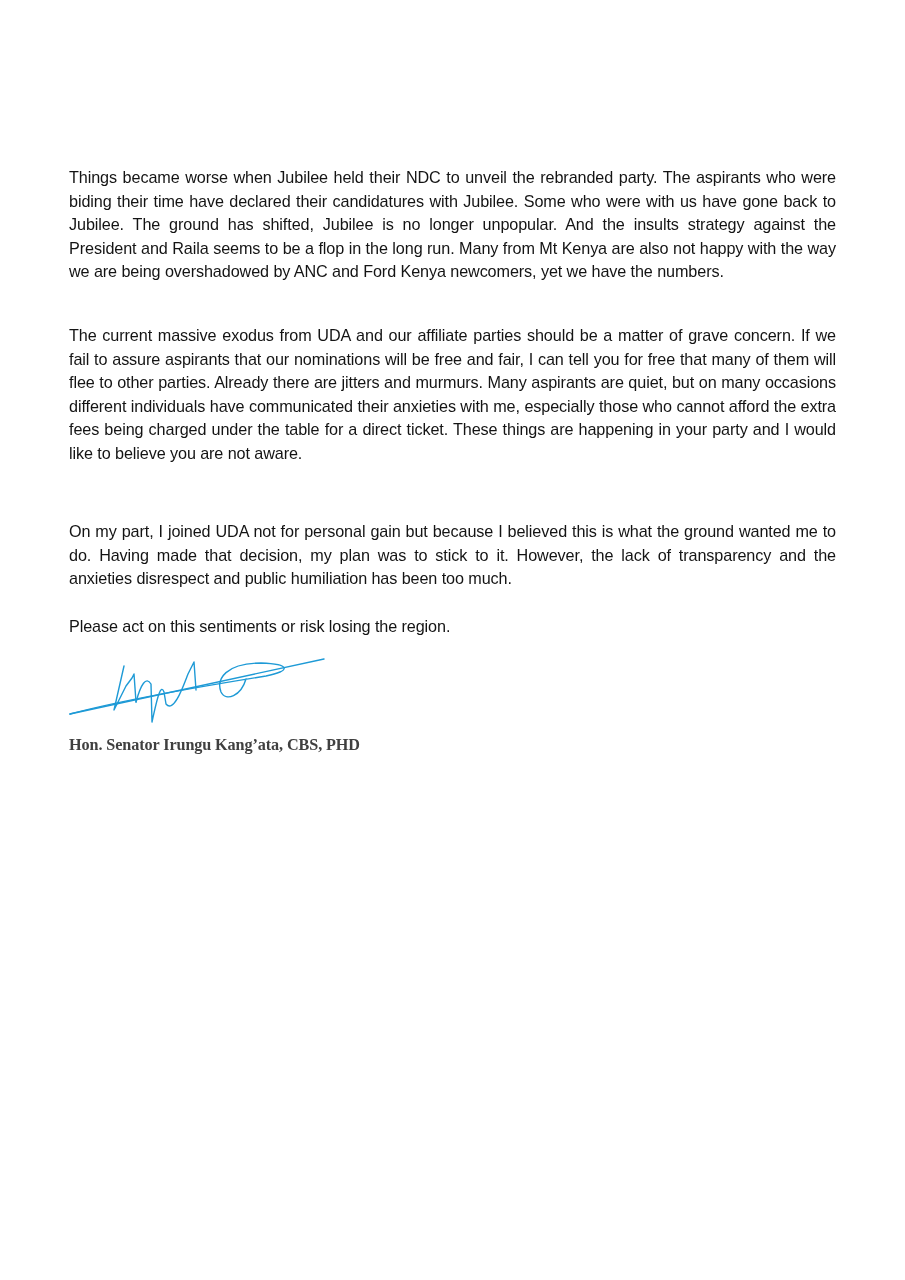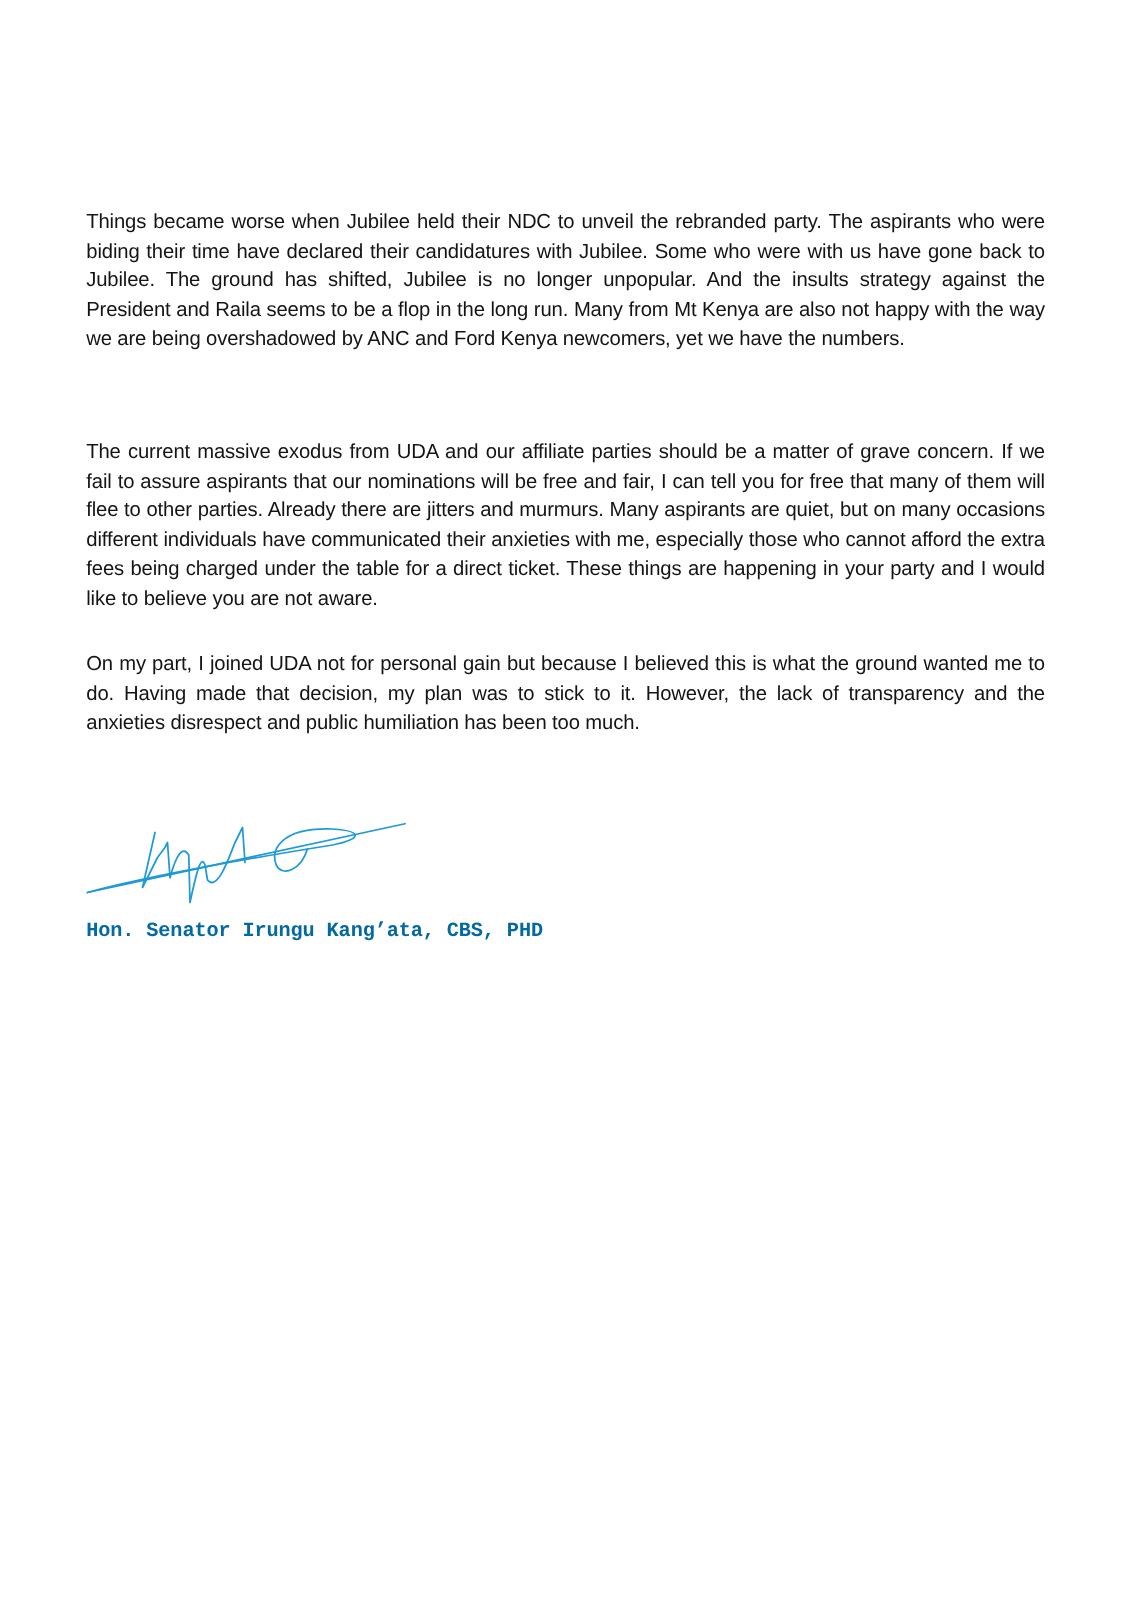--- a/index.html
+++ b/index.html
@@ -8,45 +8,48 @@
     position: absolute; left: 0; top: 0; width: 905px; height: 996px; background: #ffffff;
   }
   .body-text {
     position: absolute; left: 69px; width: 767px;
     font-family: "Liberation Sans", sans-serif;
     font-size: 16.2px; line-height: 23.6px; color: #141414;
     text-align: justify; letter-spacing: -0.1px;
   }
   .body-text p { margin: 0; }
   #p1 { top: 166px; }
-  #p2 { top: 350px; }
+  #p2 { top: 324px; }
   #p3 { top: 520px; }
   #p4 { top: 615px; }
   .sig {
     position: absolute; left: 66px; top: 654px; width: 265px; height: 72px;
   }
   .signatory {
     position: absolute; left: 69px; top: 736px;
-    font-family: Liberation Mono, monospace; font-weight: bold;
-    font-size: 16.2px; color: #0369a1; letter-spacing: -0.1px;
+    font-family: Liberation Serif, serif; font-weight: bold;
+    font-size: 16.2px; color: #404040; letter-spacing: -0.1px;
   }
 </style>
 </head>
 <body>
 
 <div class="page">
   <div class="body-text" id="p1">
     <p>Things became worse when Jubilee held their NDC to unveil the rebranded party. The aspirants who were biding their time have declared their candidatures with Jubilee. Some who were with us have gone back to Jubilee. The ground has shifted, Jubilee is no longer unpopular. And the insults strategy against the President and Raila seems to be a flop in the long run. Many from Mt Kenya are also not happy with the way we are being overshadowed by ANC and Ford Kenya newcomers, yet we have the numbers.</p>
   </div>
   <div class="body-text" id="p2">
     <p>The current massive exodus from UDA and our affiliate parties should be a matter of grave concern. If we fail to assure aspirants that our nominations will be free and fair, I can tell you for free that many of them will flee to other parties. Already there are jitters and murmurs. Many aspirants are quiet, but on many occasions different individuals have communicated their anxieties with me, especially those who cannot afford the extra fees being charged under the table for a direct ticket. These things are happening in your party and I would like to believe you are not aware.</p>
   </div>
   <div class="body-text" id="p3">
     <p>On my part, I joined UDA not for personal gain but because I believed this is what the ground wanted me to do. Having made that decision, my plan was to stick to it. However, the lack of transparency and the anxieties disrespect and public humiliation has been too much.</p>
   </div>
+  <div class="body-text" id="p4">
+    <p>Please act on this sentiments or risk losing the region.</p>
+  </div>
 
   <svg class="sig" viewBox="0 0 265 72" xmlns="http://www.w3.org/2000/svg">
     <g fill="none" stroke="#1e9ad6" stroke-width="1.4" stroke-linecap="round" stroke-linejoin="round">
       <path d="M4 60 L258 5"></path>
       <path d="M4 60 C 60 45, 150 30, 200 22 C 225 17, 225 10, 195 9 C 160 9, 150 25, 155 38 C 160 48, 175 42, 180 25"></path>
       <path d="M58 12 L48 56 L60 32 L66 24 L68 20 L70 48"></path>
       <path d="M70 48 C 75 30, 80 22, 85 30 L86 68 C 92 40, 95 30, 98 38 L100 50 C 108 60, 118 30, 122 20 L128 8 L130 36"></path>
     </g>
   </svg>
 

